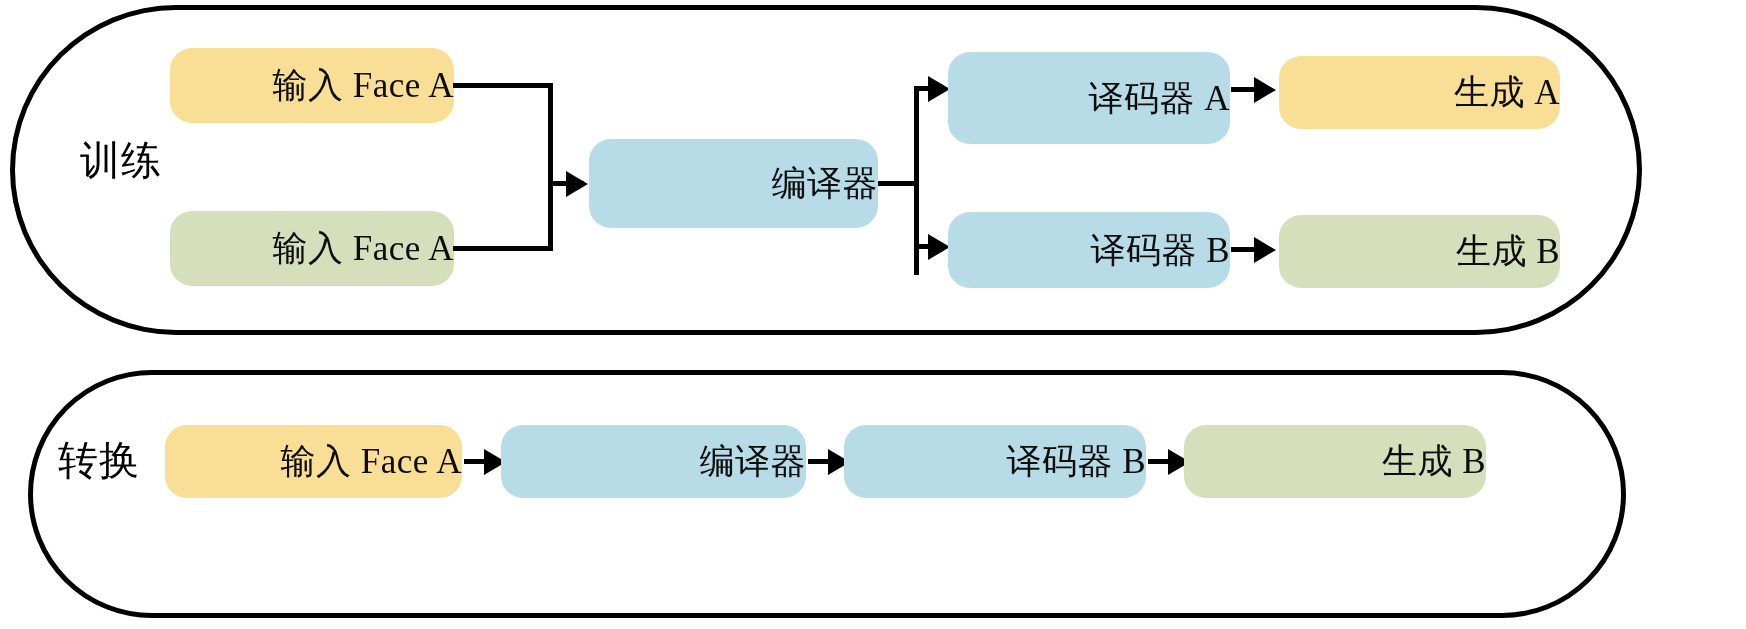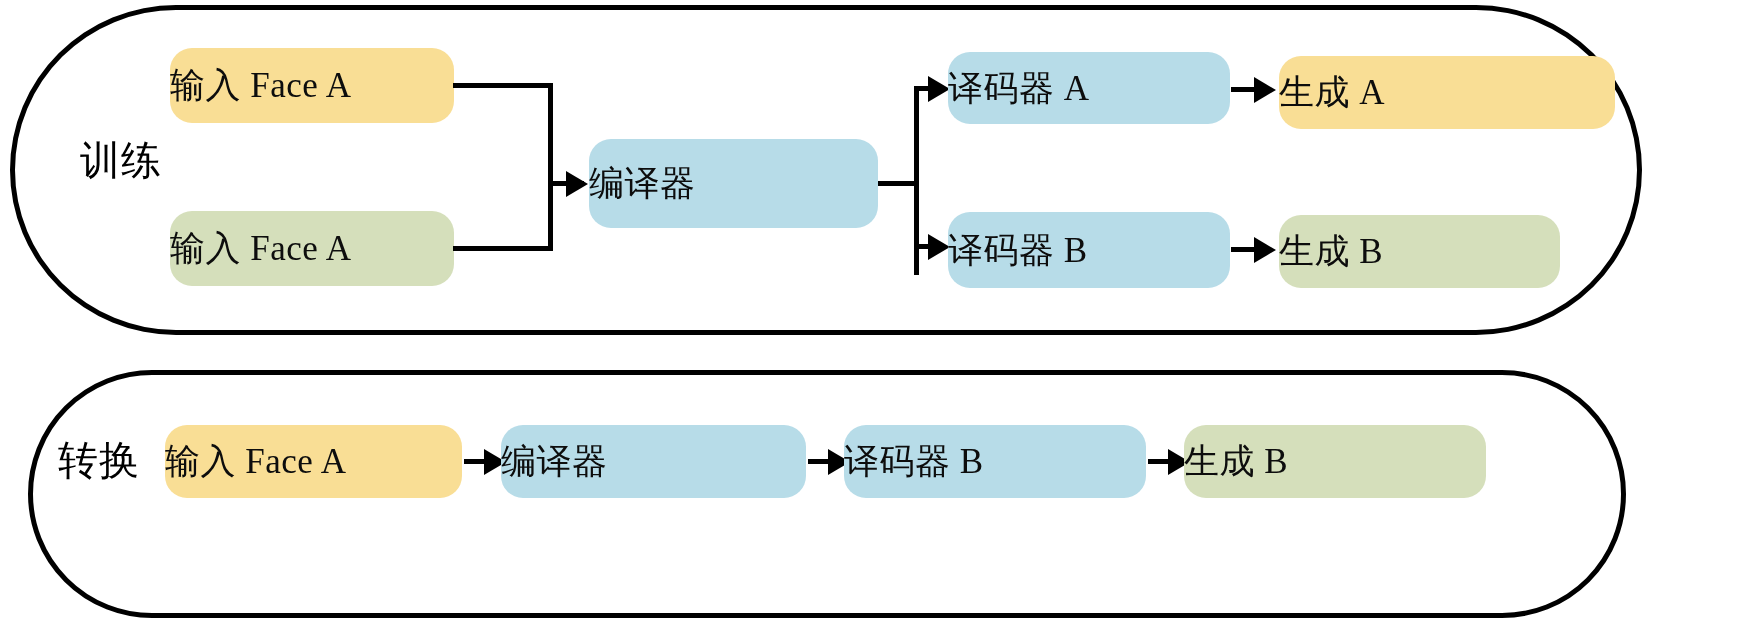--- a/index.html
+++ b/index.html
@@ -49,21 +49,21 @@
   }
   .label-train { left: 44px; top: 141px; margin-left: 36px; }
   .label-convert { left: 58px; top: 441px; }
 
   .node {
     position: absolute;
     box-sizing: border-box;
     border-radius: 22px;
     display: flex;
     align-items: center;
-    justify-content: flex-start;
+    justify-content: flex-end;
     font-family: "Liberation Serif", "DejaVu Serif", serif;
     font-size: 35px;
     color: #0d0d0d;
     white-space: nowrap;
     line-height: 1;
     letter-spacing: 0.5px;
   }
   .node.yellow { background: #F9DE95; }
   .node.green  { background: #D5DFBB; }
   .node.blue   { background: #B7DCE8; }
@@ -122,35 +122,35 @@
     <span>编译器</span>
   </div>
 
   <div class="hline" style="left:878px; top:181px; width:40px;"></div>
   <div class="vline" style="left:914px; top:86px;  height:189px;"></div>
   <div class="hline" style="left:914px; top:86px;  width:26px;"></div>
   <div class="hline" style="left:914px; top:244px; width:26px;"></div>
   <div class="arrowhead" style="left:928px; top:76px;"></div>
   <div class="arrowhead" style="left:928px; top:234px;"></div>
 
-  <div class="node blue" style="left:948px; top:52px; width:282px; height:72px;">
+  <div class="node blue" style="left:948px; top:52px; width:282px; height:92px;">
     <span>译码器  A</span>
   </div>
 
   <div class="node blue" style="left:948px; top:212px; width:282px; height:76px;">
     <span>译码器  B</span>
   </div>
 
   <div class="hline" style="left:1231px; top:87px; width:30px;"></div>
   <div class="arrowhead" style="left:1254px; top:77px;"></div>
 
   <div class="hline" style="left:1231px; top:247px; width:30px;"></div>
   <div class="arrowhead" style="left:1254px; top:237px;"></div>
 
-  <div class="node yellow" style="left:1279px; top:56px; width:336px; height:73px;">
+  <div class="node yellow" style="left:1279px; top:56px; width:281px; height:73px;">
     <span>生成  A</span>
   </div>
 
   <div class="node green" style="left:1279px; top:215px; width:281px; height:73px;">
     <span>生成  B</span>
   </div>
 
   <div class="frame frame-convert"></div>
 
   <div class="section-label label-convert">转换</div>

